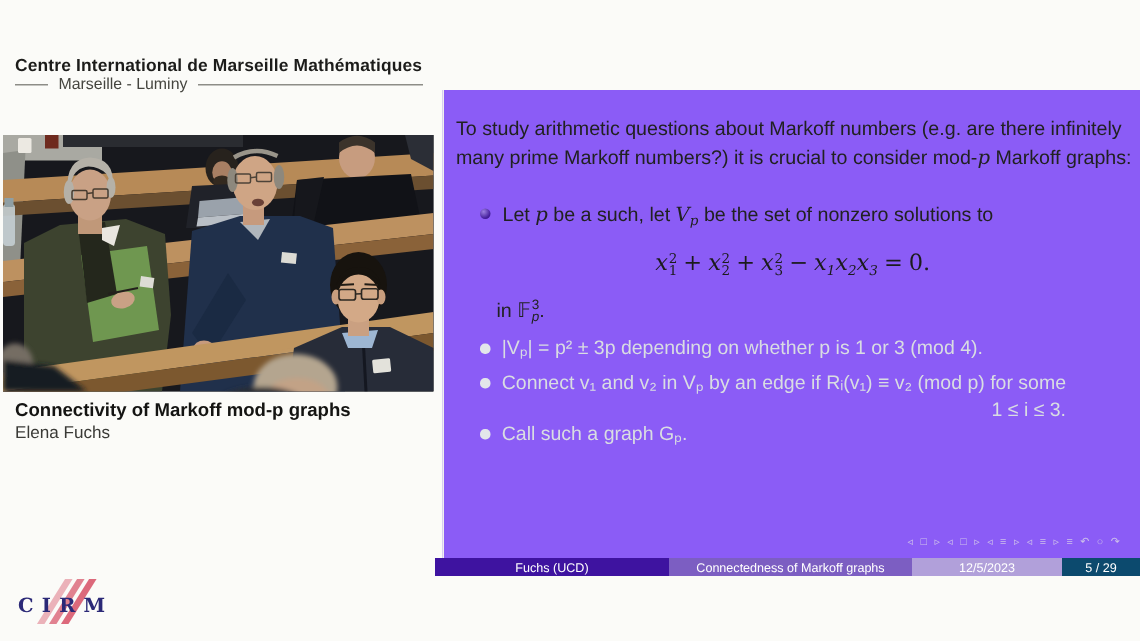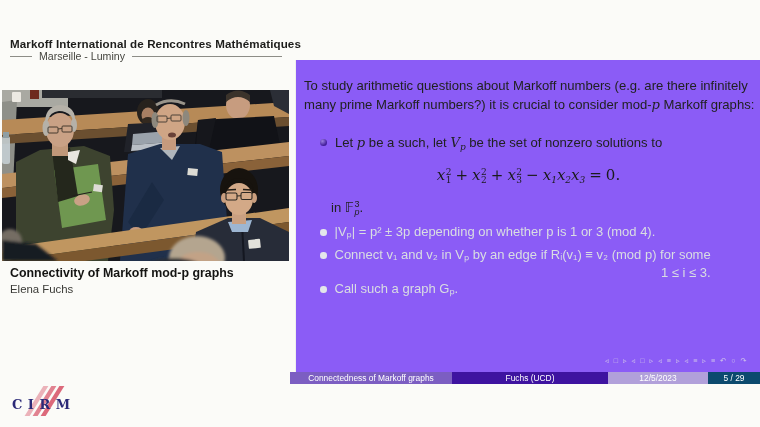--- a/index.html
+++ b/index.html
@@ -66,21 +66,21 @@
   .footline .cell{overflow:hidden;white-space:nowrap;}
   .fl-author{width:156px;background:#3e13a0;}
   .fl-title{width:162px;background:#7c5ec2;}
   .fl-date{width:100px;background:#b1a0da;}
   .fl-page{flex:1;background:#0c4a6e;}
 </style>
 </head>
 <body>
 
 <div class="org-header">
-  <div class="org-title">Markoff International de Rencontres Mathématiques</div>
+  <div class="org-title">Centre International de Marseille Mathématiques</div>
   <div class="org-sub">
     <span class="dash short"></span>
     <span>Marseille - Luminy</span>
     <span class="dash long"></span>
   </div>
 </div>
 
 <div class="photo">
   <svg viewBox="0 0 287 171" width="287" height="171">
     <defs>
@@ -232,17 +232,17 @@
   <div class="frow f3">
     <span class="fball"></span>
     <span class="ftext">Call such a graph Gₚ.</span>
   </div>
 
 </div>
 
 <div class="navsyms">◃ □ ▹   ◃ □ ▹   ◃ ≡ ▹   ◃ ≡ ▹   ≡   ↶ ○ ↷</div>
 
 <div class="footline">
+  <div class="cell fl-author">Fuchs (UCD)</div>
   <div class="cell fl-title">Connectedness of Markoff graphs</div>
-  <div class="cell fl-author">Fuchs (UCD)</div>
   <div class="cell fl-date">12/5/2023</div>
   <div class="cell fl-page">5 / 29</div>
 </div>
 
 </body></html>

